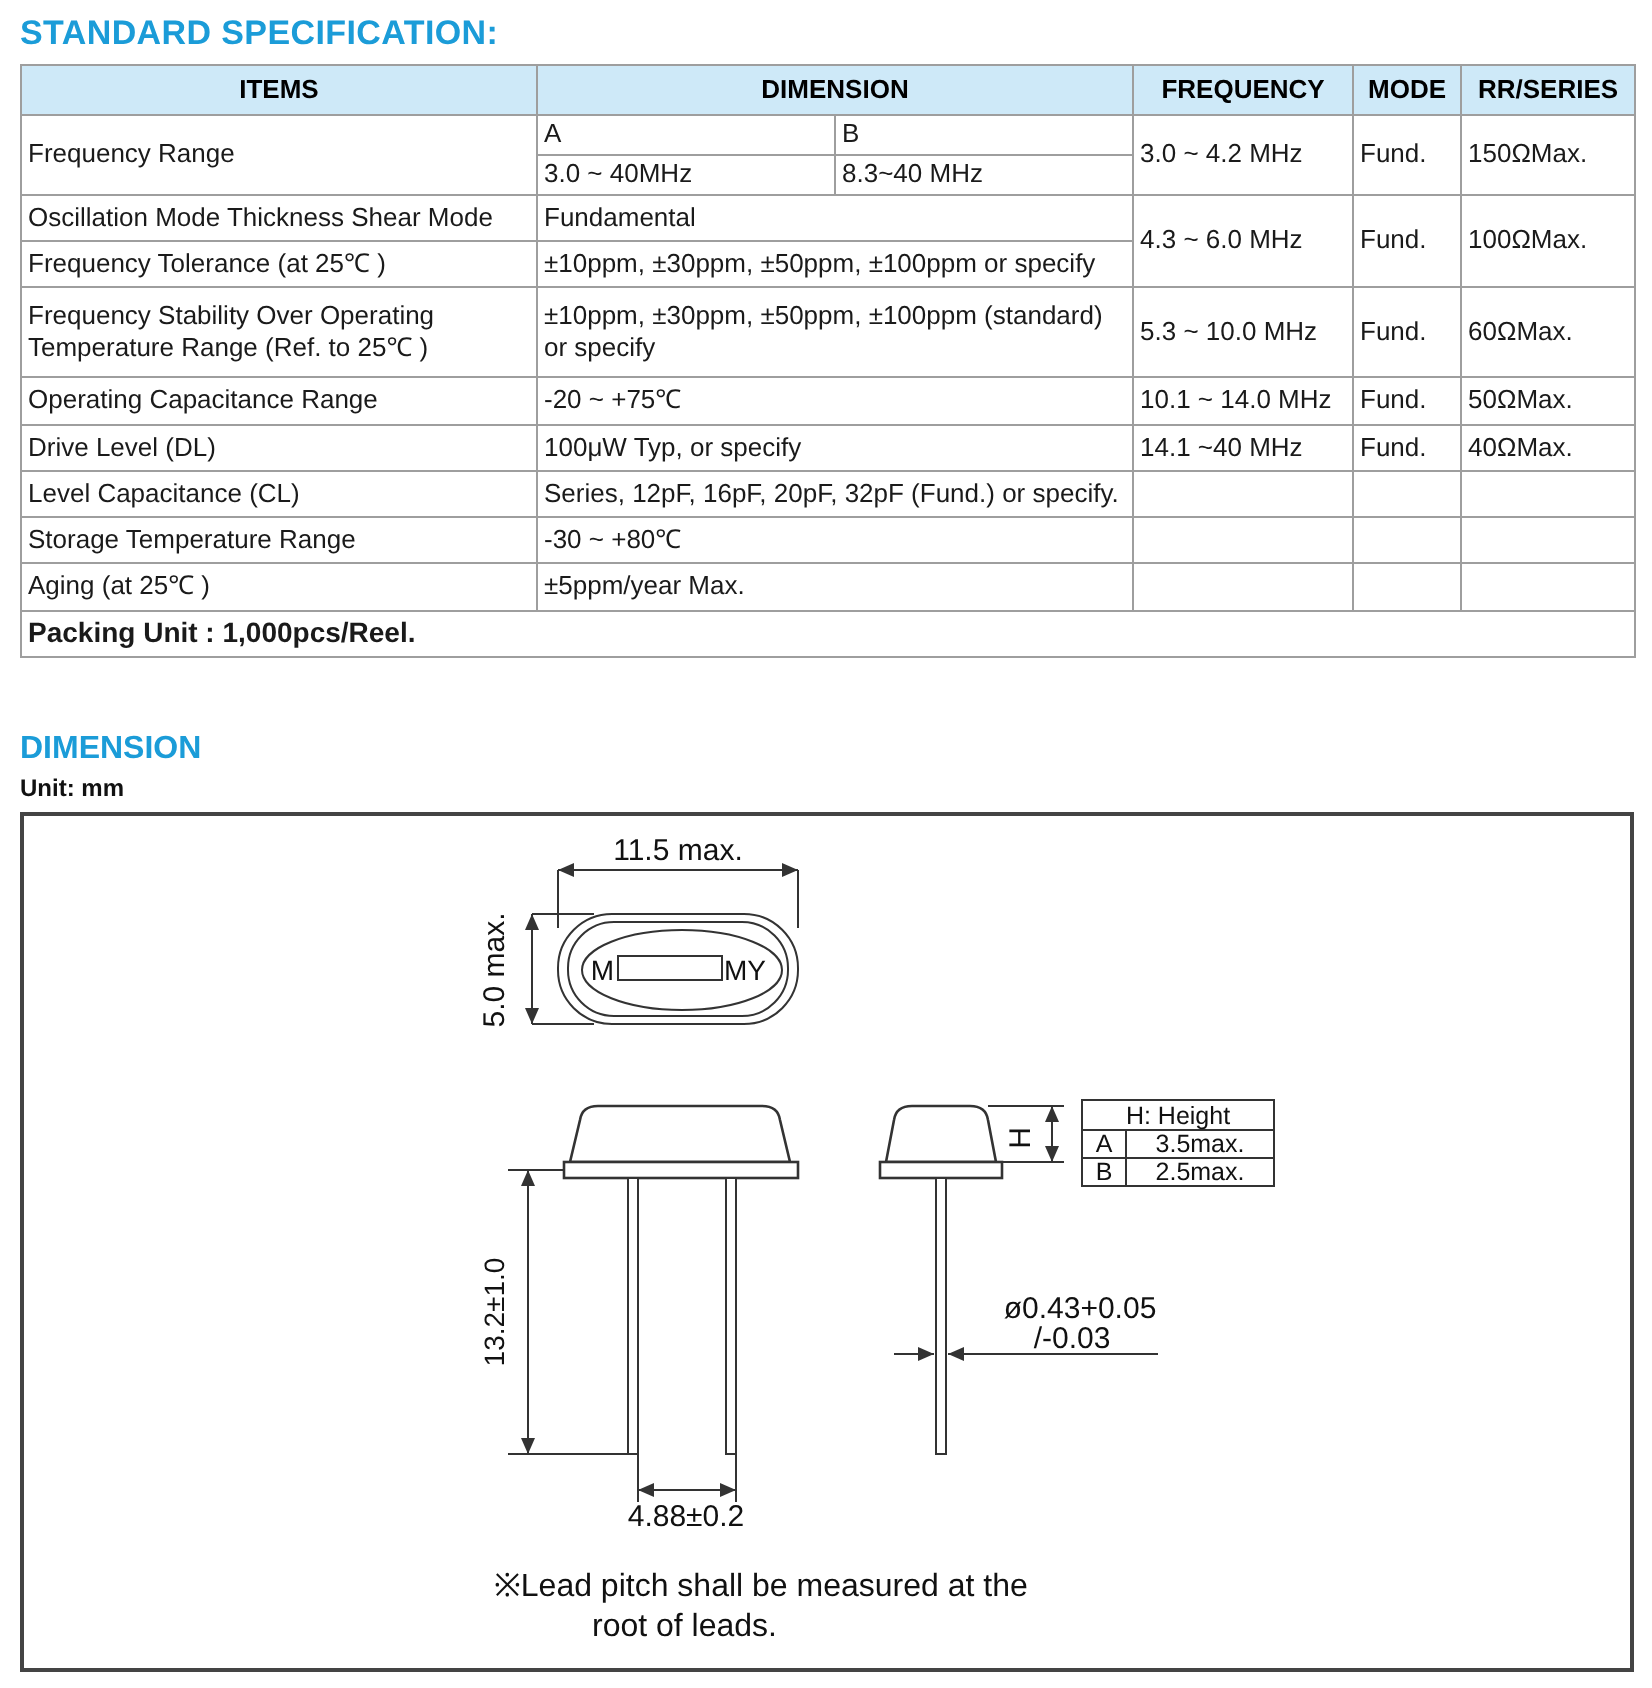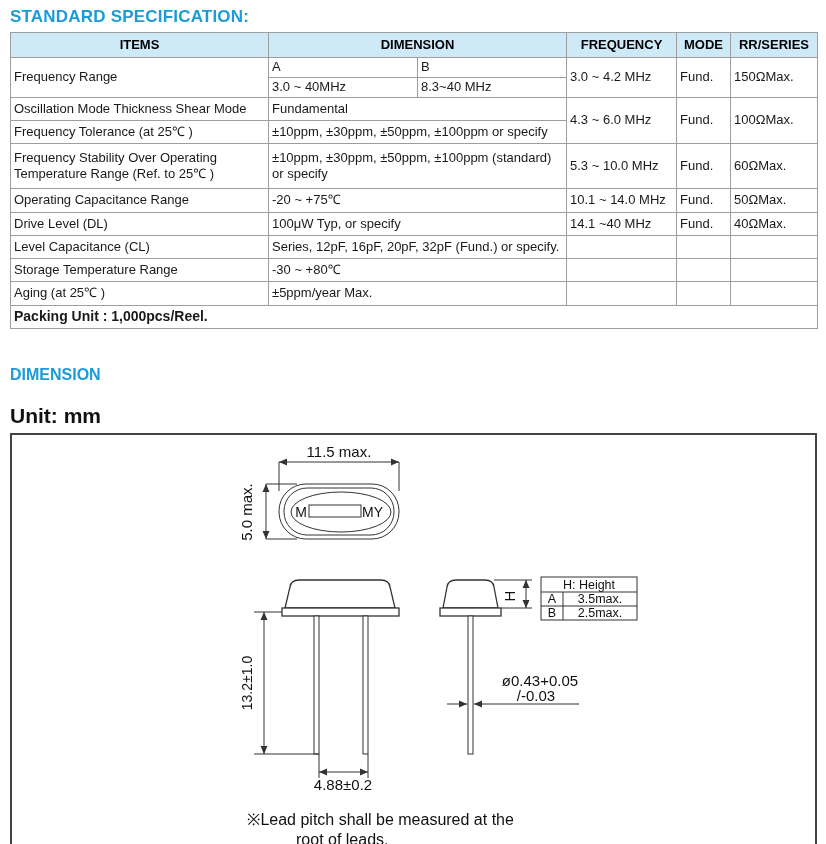--- a/index.html
+++ b/index.html
@@ -1,21 +1,21 @@
 <!DOCTYPE html>
 <html><head>
 <meta charset="utf-8">
 <style>
   html,body{margin:0;padding:0;background:#fff;}
   body{width:826px;font-family:"Liberation Sans", sans-serif;color:#1a1a1a;}
   .wrap{position:relative;width:744px;}
 
   h1.spec-title{margin:7px 0 5px 10px;font-size:17px;font-weight:bold;color:#1b9cd8;letter-spacing:.2px;}
   h2.dim-title{margin:37px 0 0 10px;font-size:16px;font-weight:bold;color:#1b9cd8;}
-  .unit-label{margin:20px 0 5px 10px;font-size:21px;font-weight:bold;color:#111;}
+  .unit-label{margin:3px 0 5px 10px;font-size:12px;font-weight:bold;color:#111;}
 
   table.spec{border-collapse:collapse;table-layout:fixed;margin-left:10px;width:807px;font-size:13px;}
   table.spec th, table.spec td{border:1px solid #9e9e9e;vertical-align:middle;padding:1px 3px;line-height:1.25;overflow:hidden;}
   table.spec th{background:#cee9f8;font-weight:bold;color:#000;font-size:13px;height:22px;}
   tr.h19 td{height:17px;}
   tr.h22 td{height:20px;}
   tr.h23 td{height:21px;}
   tr.h44 td{height:42px;}
   td.packing{font-weight:bold;text-align:left;padding-left:4px;font-size:14px;height:20px;margin-left:46px;}
 

